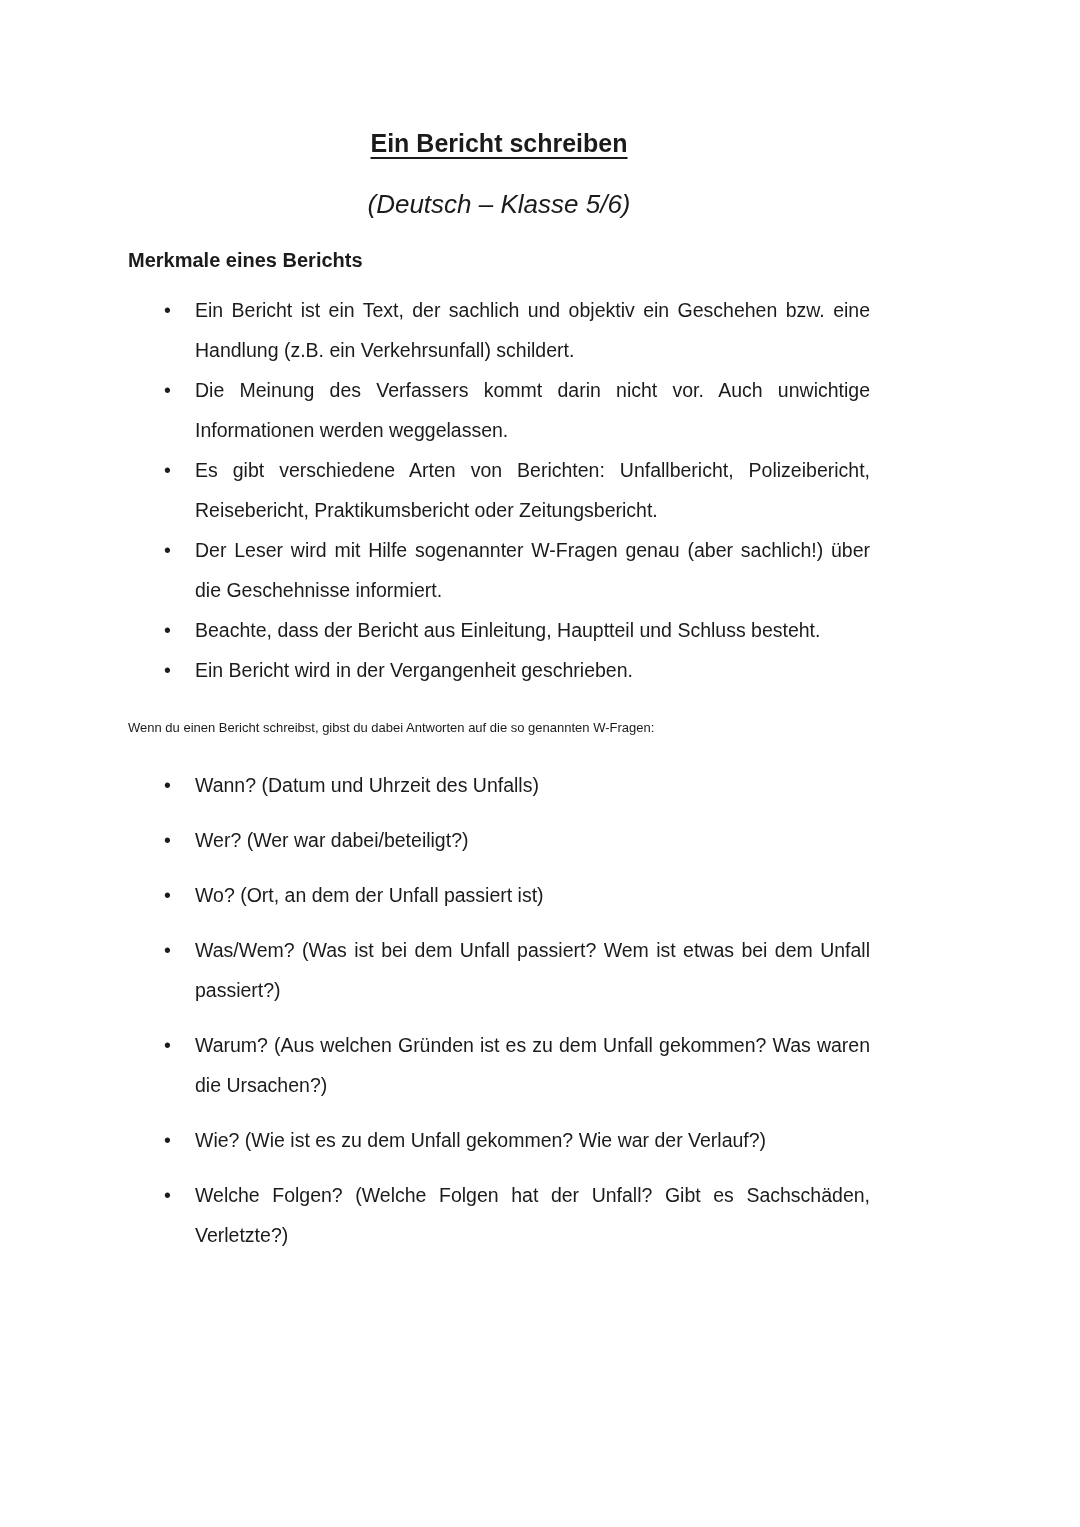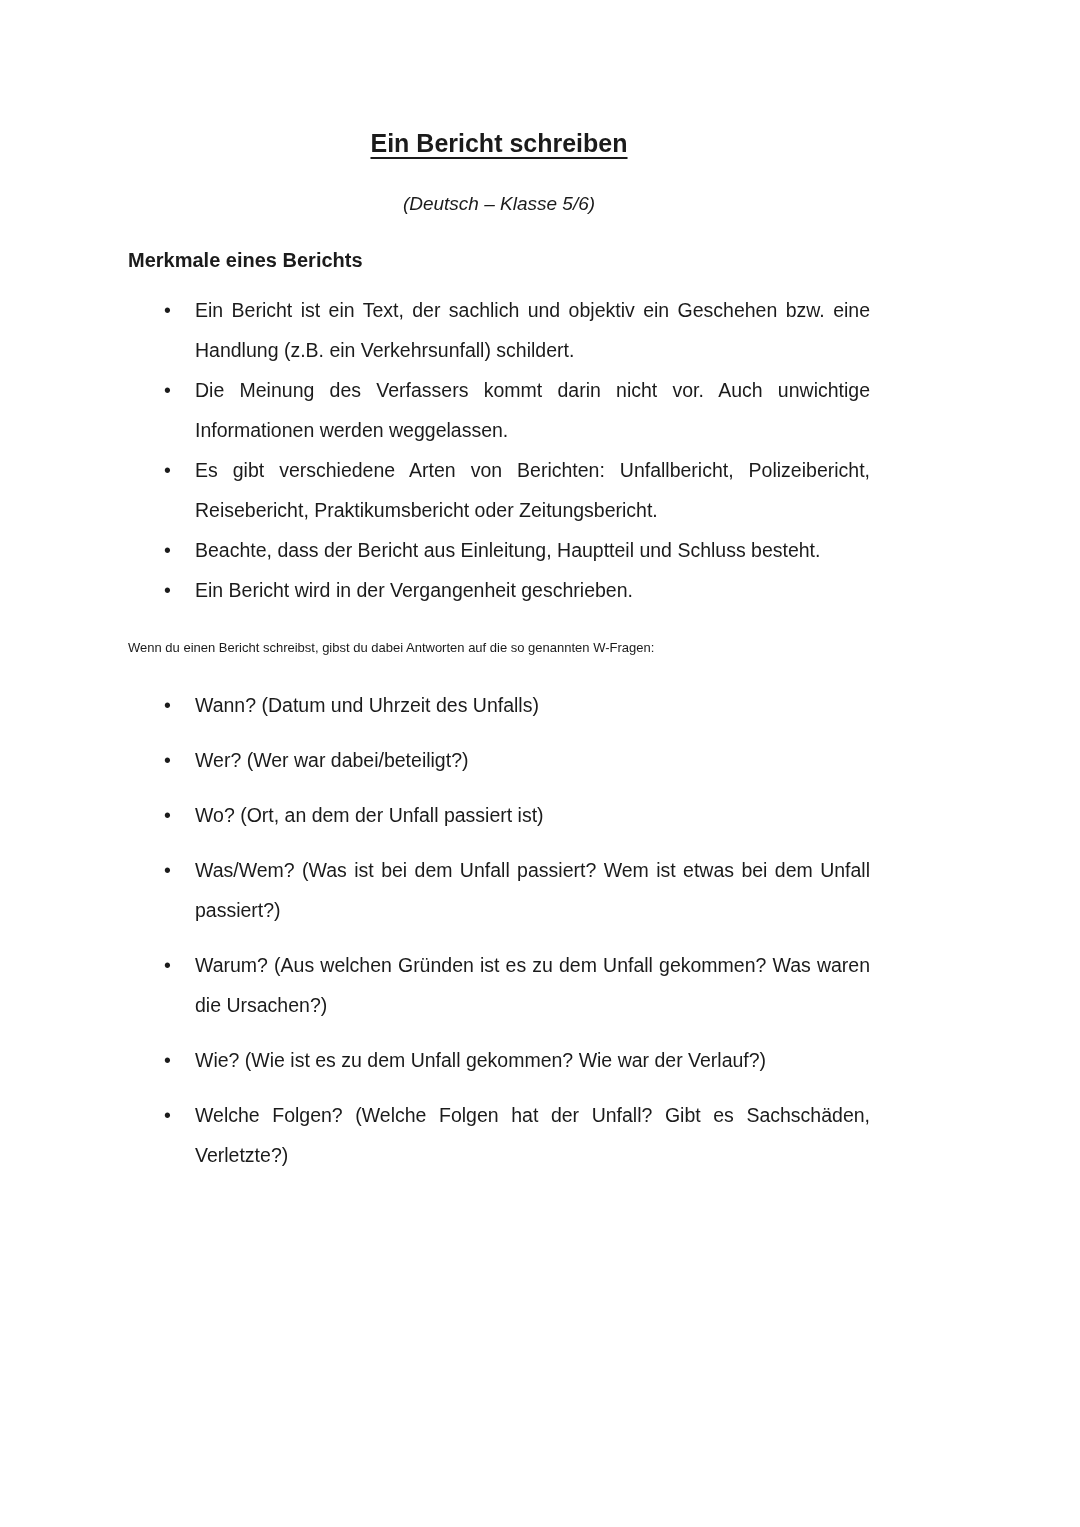--- a/index.html
+++ b/index.html
@@ -24,21 +24,21 @@
     line-height: 30px;
     margin: 0;
   }
   .doc-title span {
     text-decoration: underline;
     text-decoration-thickness: 2px;
     text-underline-offset: 5px;
   }
   .doc-subtitle {
     text-align: center;
-    font-size: 19px;
+    font-size: 26px;
     font-style: italic;
     line-height: 26px;
     margin: 33px 0 0 0;
   }
   .section-heading {
     font-size: 20px;
     font-weight: bold;
     line-height: 26px;
     margin: 30px 0 0 0;
   }
@@ -85,20 +85,21 @@
     </h1>
 
     <p class="doc-subtitle">(Deutsch – Klasse 5/6)</p>
 
     <h2 class="section-heading">Merkmale eines Berichts</h2>
 
     <ul class="bullets">
         <li>Ein Bericht ist ein Text, der sachlich und objektiv ein Geschehen bzw. eine Handlung (z.B. ein Verkehrsunfall) schildert.</li>
         <li>Die Meinung des Verfassers kommt darin nicht vor. Auch unwichtige Informationen werden weggelassen.</li>
         <li>Es gibt verschiedene Arten von Berichten: Unfallbericht, Polizeibericht, Reisebericht, Praktikumsbericht oder Zeitungsbericht.</li>
+        <li>Der Leser wird mit Hilfe sogenannter W-Fragen genau (aber sachlich!) über die Geschehnisse informiert.</li>
         <li>Beachte, dass der Bericht aus Einleitung, Hauptteil und Schluss besteht.</li>
         <li>Ein Bericht wird in der Vergangenheit geschrieben.</li>
       </ul>
 
 
     <p class="intro">Wenn du einen Bericht schreibst, gibst du dabei Antworten auf die so genannten W-Fragen:</p>
 
     <ul class="bullets spaced">
         <li>Wann? (Datum und Uhrzeit des Unfalls)</li>
         <li>Wer? (Wer war dabei/beteiligt?)</li>

